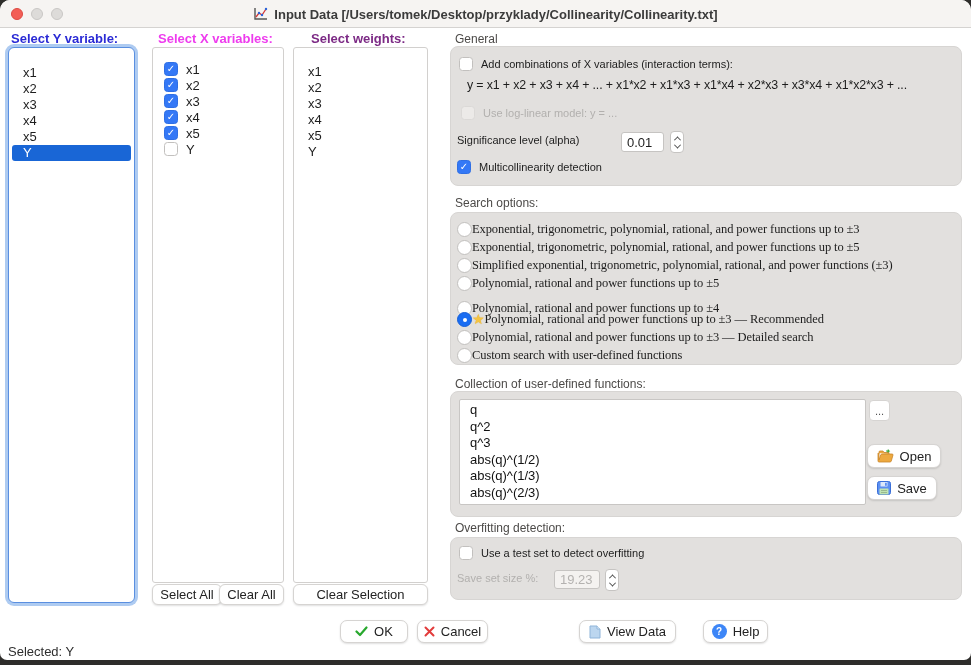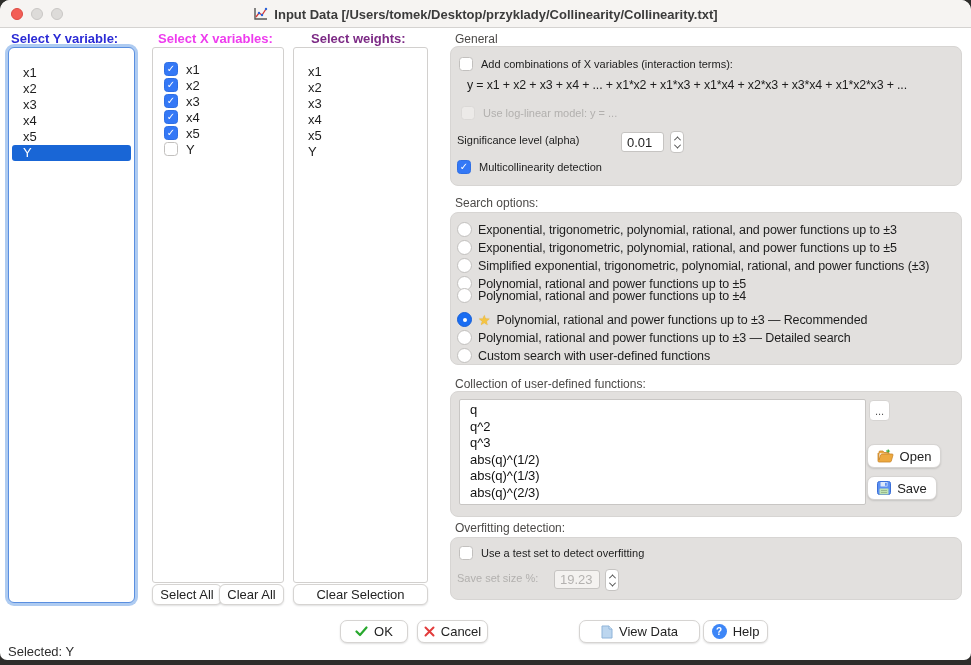--- a/index.html
+++ b/index.html
@@ -74,22 +74,22 @@
   }
   
   .glabel { position:absolute; left:455px; font-size:12px; color:#4c4a48; }
   .groupbox {
     position:absolute; left:450px; width:512px;
     background:#e2e0de; border:1px solid #d7d5d3; border-radius:8px;
   }
   .fieldrow { position:absolute; display:flex; align-items:center; gap:8px; font-size:11px; color:#1d1d1d;text-align:right; }
   .fieldrow.dis { color:#b2b0ae; }
   .formula { position:absolute; font-size:12.4px; letter-spacing:-0.15px; color:#1d1d1d; white-space:nowrap; }
-  .radiorow { position:absolute; left:6px; display:flex; align-items:center; gap:6px;
-              font-size:12.5px; letter-spacing:-0.1px; color:#1d1d1d; white-space:nowrap; }
+  .radiorow { position:absolute; left:6px; display:flex; align-items:center; 
+              font-size:12.5px; letter-spacing:-0.1px; color:#1d1d1d; white-space:nowrap;font-family:Liberation Serif, serif; }
   .star { color:#f4c443; font-size:14px; line-height:1; text-shadow:0 0 1px #d79d21; }
   .spin-input {
     position:absolute; height:20px; background:#fff; border:1px solid #c6c4c2; border-radius:3px;
     font-family:"Liberation Sans","DejaVu Sans",sans-serif; font-size:13px; color:#1d1d1d;
     padding:0 5px; outline:none;
   }
   .spin-input.dis { color:#b4b2b0; background:#f4f2f0; }
   .stepper {
     position:absolute; width:14px; height:22px; background:#fff;
     border:1px solid #c6c4c2; border-radius:4px;
@@ -234,21 +234,21 @@
       <span>Exponential, trigonometric, polynomial, rational, and power functions up to ±5</span>
     </div>
     <div class="radiorow" style="top:45px;">
       <span class="radio"></span>
       <span>Simplified exponential, trigonometric, polynomial, rational, and power functions (±3)</span>
     </div>
     <div class="radiorow" style="top:63px;">
       <span class="radio"></span>
       <span>Polynomial, rational and power functions up to ±5</span>
     </div>
-    <div class="radiorow" style="top:75px;justify-content:space-between;">
+    <div class="radiorow" style="top:88px;justify-content:space-between;">
       <span class="radio"></span>
       <span>Polynomial, rational and power functions up to ±4</span>
     </div>
     <div class="radiorow" style="top:99px;">
       <span class="radio sel"></span>
       <span class="star">★</span>
       <span>Polynomial, rational and power functions up to ±3 — Recommended</span>
     </div>
     <div class="radiorow" style="top:117px;">
       <span class="radio"></span>
@@ -323,21 +323,21 @@
     <span>OK</span>
   </div>
   <div class="btn" style="left:417px; top:620px; width:71px; height:23px; border-radius:7px;">
     <span class="icn">
       <svg width="11" height="11" viewBox="0 0 11 11">
         <path d="M1.5 1.5 L9.5 9.5 M9.5 1.5 L1.5 9.5" stroke="#e23b3b" stroke-width="2" stroke-linecap="round"></path>
       </svg>
     </span>
     <span>Cancel</span>
   </div>
-  <div class="btn" style="left:579px; top:620px; width:121px; height:23px; border-radius:7px;text-align:center;">
+  <div class="btn" style="left:579px; top:620px; width:97px; height:23px; border-radius:7px;text-align:center;">
     <span class="icn">
       <svg width="12" height="14" viewBox="0 0 12 14">
         <path d="M1 1 L8 1 L11 4 L11 13 L1 13 Z" fill="#bcd6ef" stroke="#8fb4d9"></path>
         <path d="M8 1 L8 4 L11 4" fill="#e8f1fa" stroke="#8fb4d9"></path>
       </svg>
     </span>
     <span>View Data</span>
   </div>
   <div class="btn" style="left:703px; top:620px; width:65px; height:23px; border-radius:7px;">
     <span class="help-circle">?</span>

